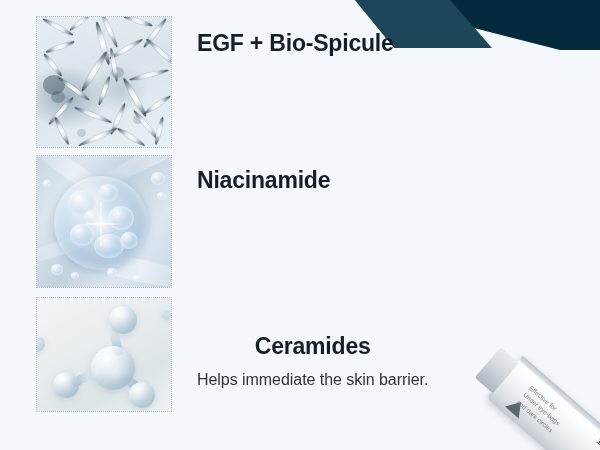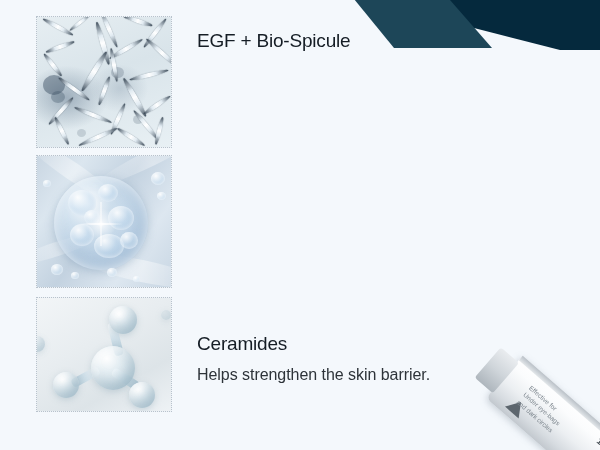--- a/index.html
+++ b/index.html
@@ -109,24 +109,24 @@
   .mol-bond {
     position:absolute;
     background:linear-gradient(180deg, rgba(255,255,255,.85) 0%, rgba(205,222,232,.9) 50%, rgba(150,180,196,.8) 100%);
     border-radius:4px;
   }
 
   
   .block { position:absolute; left:197px; }
   #block-1 { top:30px; }
   #block-2 { top:167px; }
-  #block-3 { top:333px; }
+  #block-3 { top:333px;text-align:center; }
 
   .heading {
-    font-size:19px; font-weight:400; color:#151d25;
+    font-size:23px; font-weight:700; color:#151d25;
     letter-spacing:-.2px; line-height:1.18; white-space:nowrap;
   }
   .body-text {
     margin-top:9px; font-size:16px; color:#2d3339;
     line-height:1.42; letter-spacing:-.05px; white-space:pre-line;
   }
 
   
   .tube-wrap { position:absolute; left:468px; top:336px; width:140px; height:120px; overflow:hidden; }
   .tube {
@@ -247,25 +247,26 @@
       <div class="mol-sphere" style="left:-8px; top:38px; width:16px; height:16px; opacity:.75;"></div>
       <div class="mol-sphere" style="left:124px;top:12px; width:10px; height:10px; opacity:.6;"></div>
     </div>
   </div>
 
   <div class="block" id="block-1">
     <div class="heading">EGF + Bio-Spicule</div>
   </div>
 
   <div class="block" id="block-2">
+    <div class="heading">Niacinamide</div>
   </div>
 
   <div class="block" id="block-3">
     <div class="heading">Ceramides</div>
-    <div class="body-text">Helps strengthen the skin barrier.</div>
+    <div class="body-text">Helps immediate the skin barrier.</div>
   </div>
 
   <div class="tube-wrap">
     <div class="tube">
       <div class="tube-edge"></div>
       <div class="tube-cap"></div>
 
       <div class="tube-triangle"></div>
       <div class="tube-text tt-desc">Effective for
 Under eye-bags

